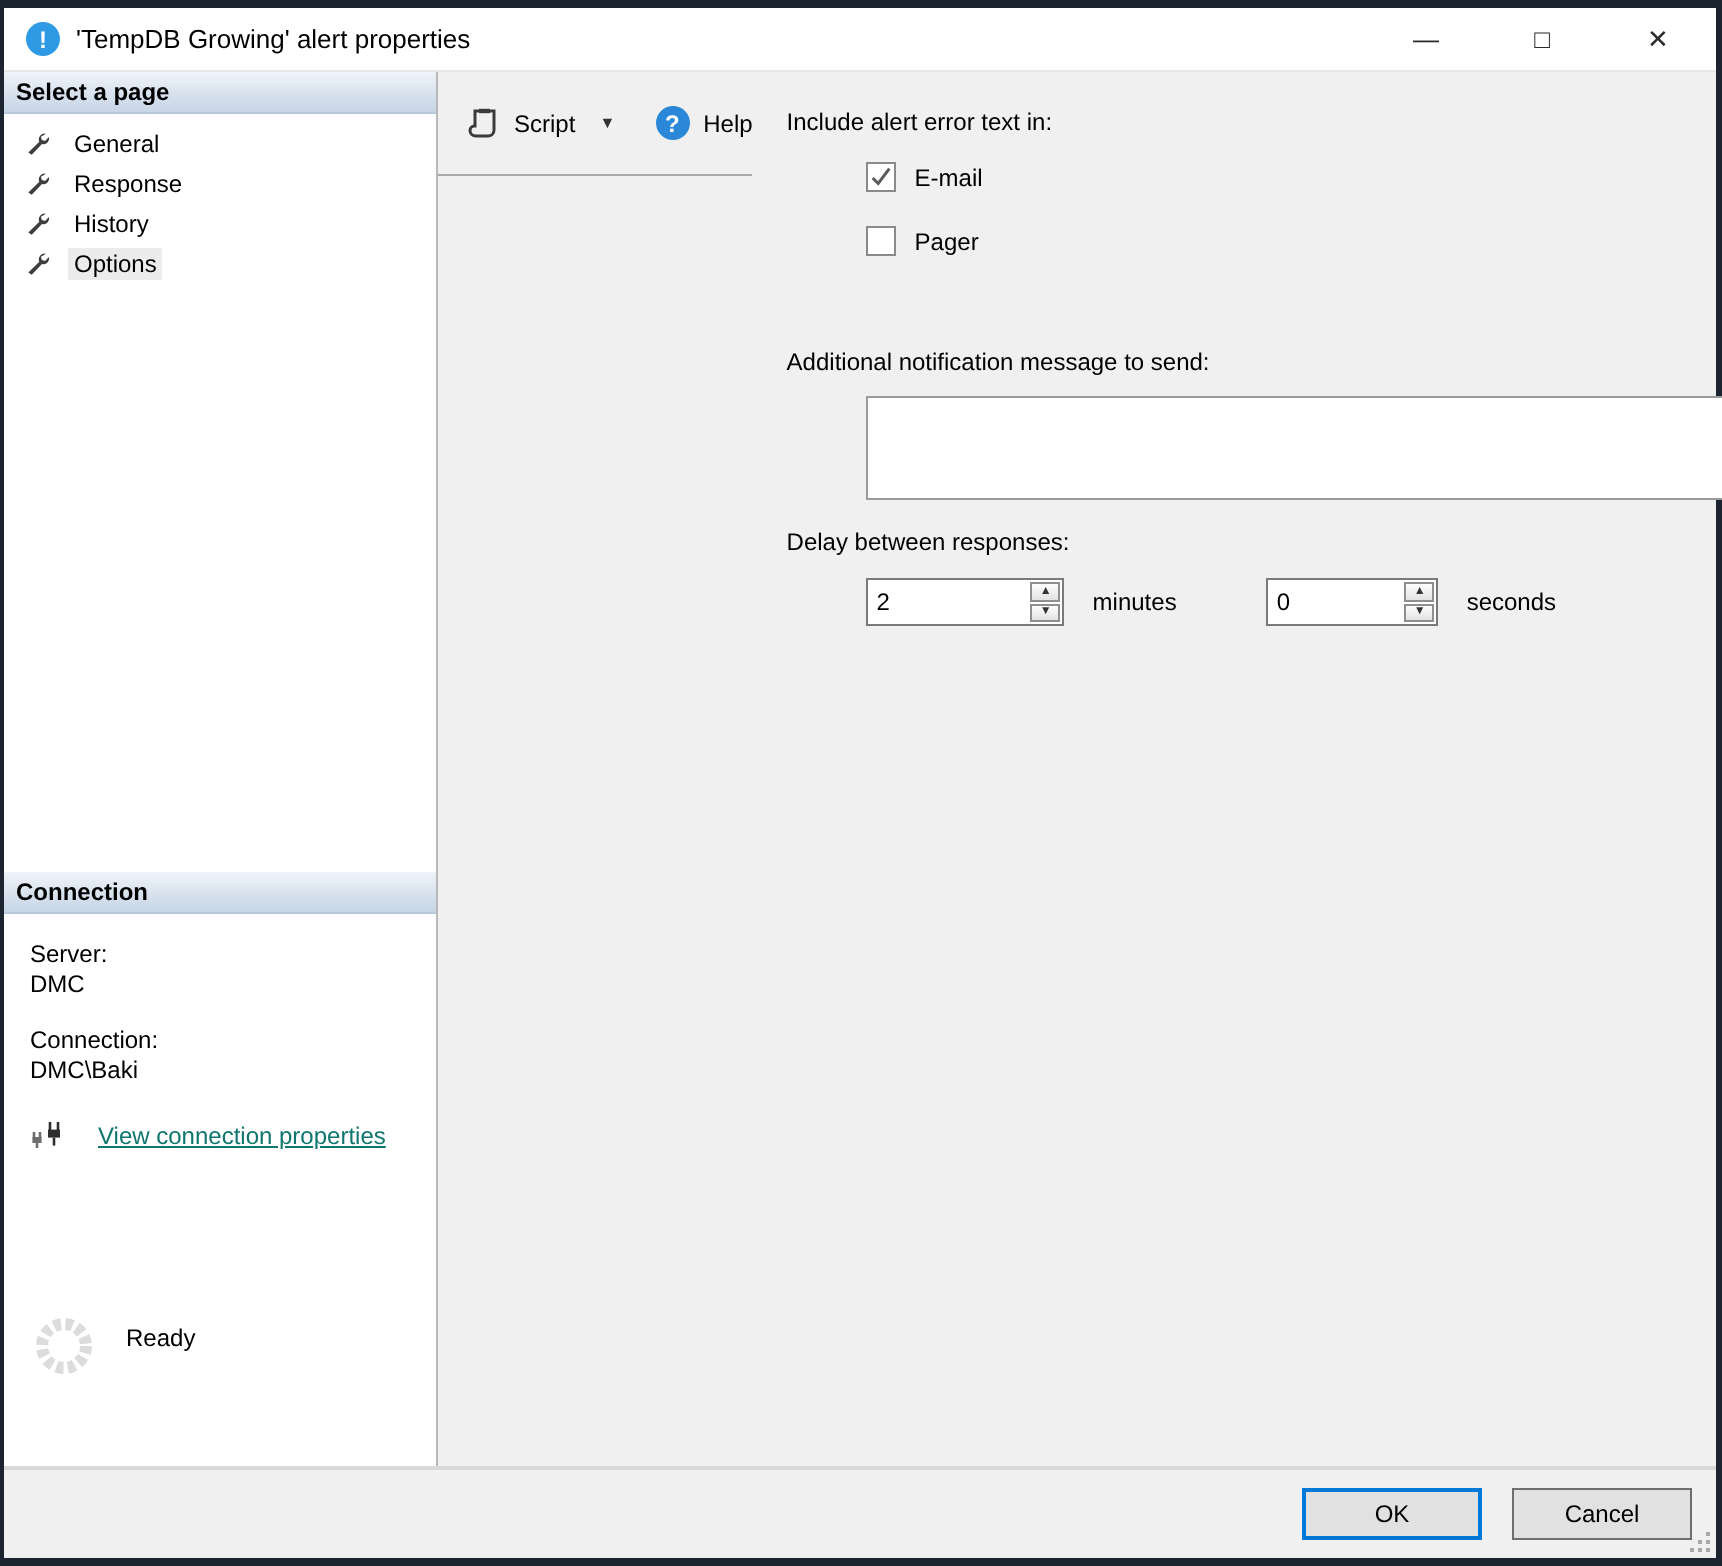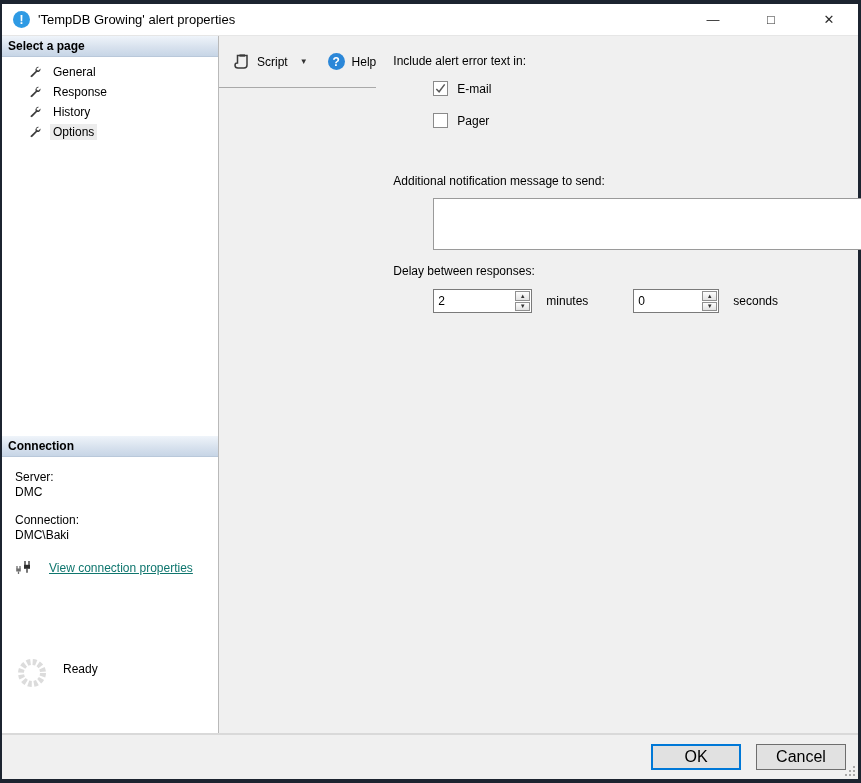--- a/index.html
+++ b/index.html
@@ -22,21 +22,21 @@
              font-size:13px; color:#2b2b2b; cursor:default; }
 
   
   .main { flex:1; display:flex; min-height:0; }
 
   
   .sidebar { width:217px; background:#ffffff; border-right:1px solid #b9b9b9;
              display:flex; flex-direction:column; }
   .section-header { height:21px; flex:0 0 21px; background:linear-gradient(180deg,#eff4fa 0%,#d8e2ee 55%,#c7d5e6 100%);
                     border-bottom:1px solid #b9c8da; font-weight:bold; padding:3px 0 0 6px; }
-  .page-list { padding:5px 0 0 16px; }
+  .page-list { padding:5px 0 0 0; }
   .page-item { display:flex; align-items:center; height:20px; padding-left:11px; }
   .page-item .label { margin-left:8px; padding:1px 3px; }
   .page-item.selected .label { background:#ececec; }
   .spacer { flex:1; }
 
   .conn-body { height:190px; flex:0 0 190px; padding:13px 8px 0 13px; }
   .conn-pair { margin-bottom:13px; line-height:15px; }
   .link-row { display:flex; align-items:center; margin-top:17px; }
   .link { color:#0f766e; text-decoration:underline; margin-left:17px; }
 
@@ -78,21 +78,21 @@
   .spin-btn { flex:1; background:linear-gradient(#fdfdfd,#e3e3e3); border:1px solid #8f8f8f;
               display:flex; align-items:center; justify-content:center; font-size:6px; color:#333; }
   .unit { margin-left:14px; }
   .unit-gap { margin-left:45px; }
 
   
   .footer { height:46px; flex:0 0 46px; background:#f0f0f0; border-top:2px solid #d9d9d9;
             display:flex; align-items:center; justify-content:flex-end;
             padding-right:12px; gap:15px; position:relative; }
   .btn { width:90px; height:26px; background:#e1e1e1; border:1px solid #6e6e6e;
-         font-size:16px; display:flex; align-items:center; justify-content:center; }
+         font-size:12px; display:flex; align-items:center; justify-content:center; }
   .btn.ok { border:2px solid #0078d7; }
   .grip { position:absolute; right:2px; bottom:2px; }
 </style>
 </head>
 <body>
 
 <div class="window">
   <div class="inner">
 
     <div class="titlebar">

